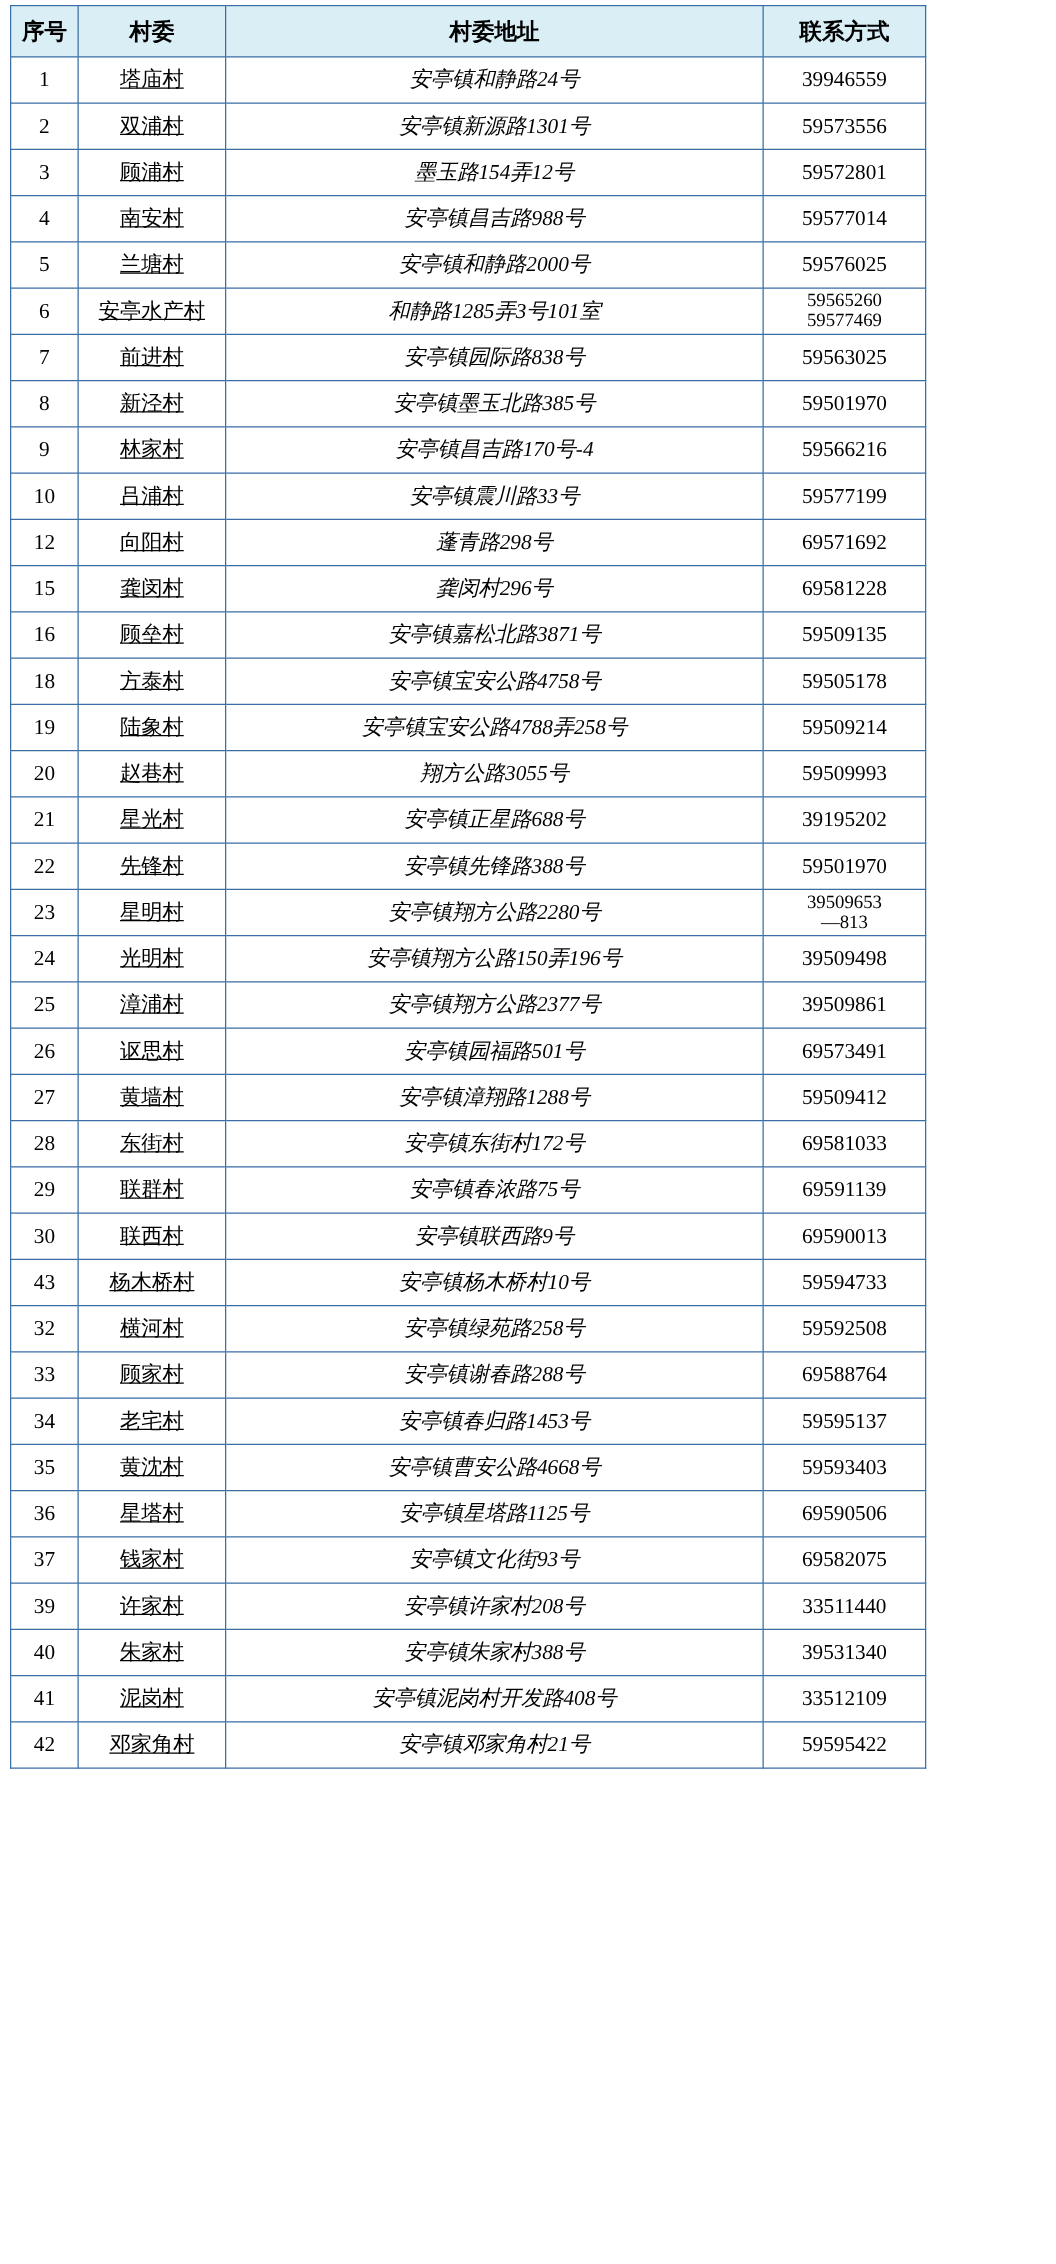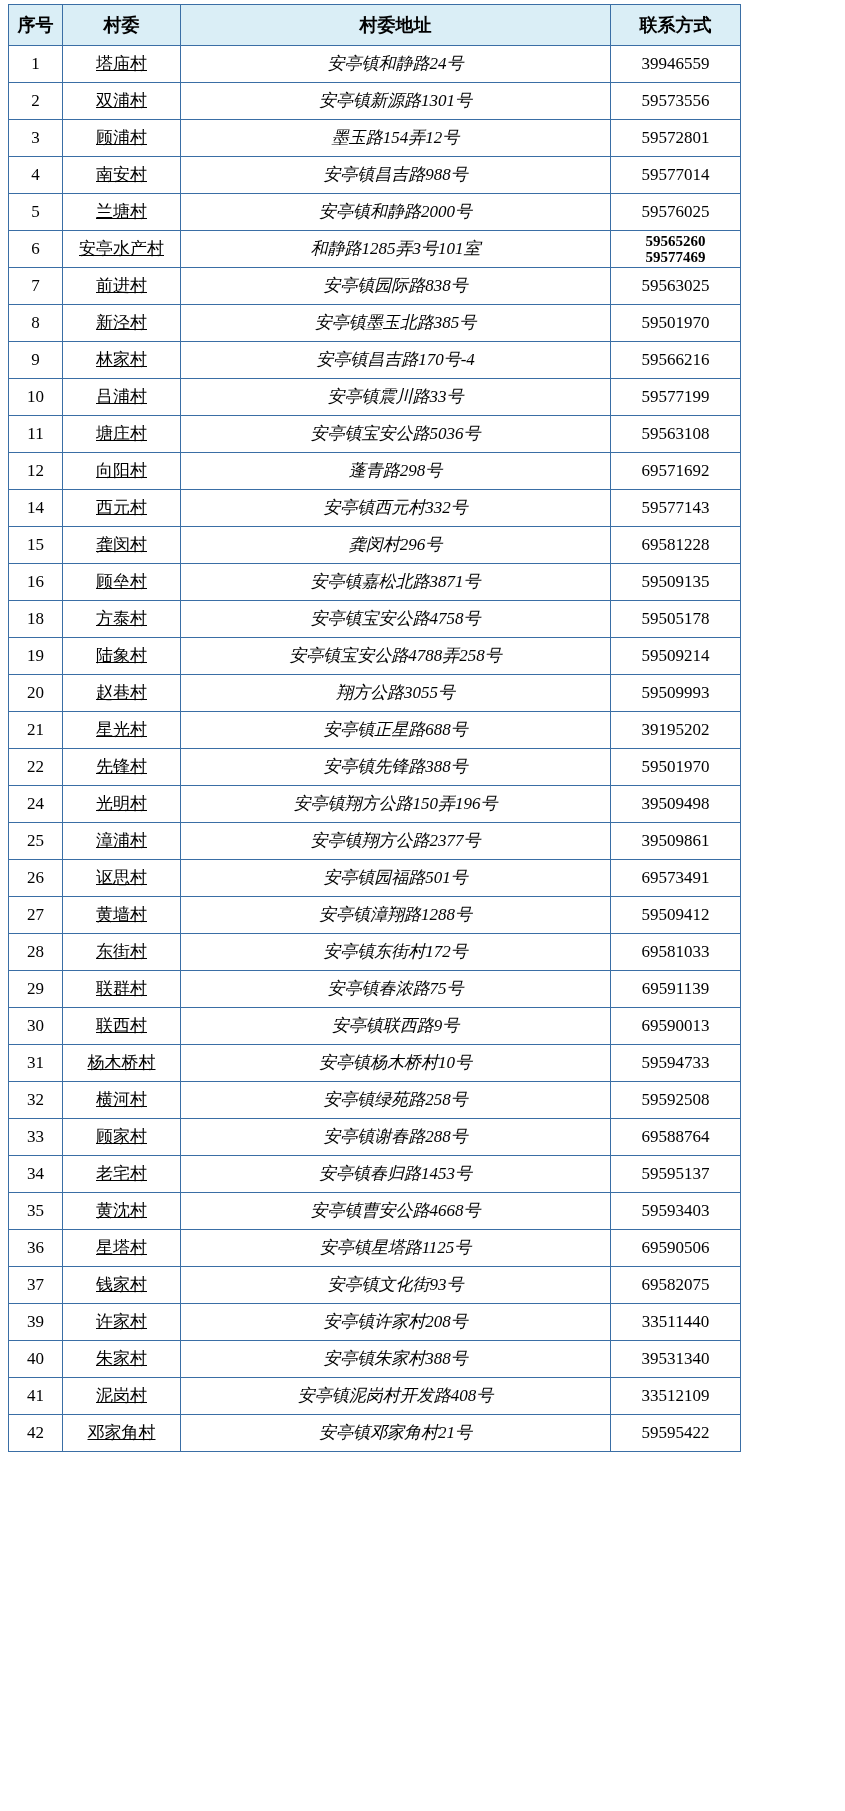--- a/index.html
+++ b/index.html
@@ -46,21 +46,20 @@
   col.c-addr  { width: 430px; }
   col.c-phone { width: 130px; }
   td.index-cell { font-size: 16px; }
   td.name-cell  { font-size: 17px; text-decoration: underline; }
   td.addr-cell  { font-size: 17px; font-style: italic; }
   td.phone-cell { font-size: 16px; }
   td.phone-cell .multi {
     display: block;
     line-height: 1.1;
     font-size: 15px;
-    font-weight: bold;
   }
 </style>
 </head>
 <body>
 
 <div class="sheet">
   <table class="village-table">
     <colgroup>
       <col class="c-index">
       <col class="c-name">
@@ -133,38 +132,26 @@
           <td class="addr-cell">安亭镇昌吉路170号-4</td>
           <td class="phone-cell">59566216</td>
         </tr>
         <tr>
           <td class="index-cell">10</td>
           <td class="name-cell">吕浦村</td>
           <td class="addr-cell">安亭镇震川路33号</td>
           <td class="phone-cell">59577199</td>
         </tr>
         <tr>
-          <td class="index-cell">11</td>
-          <td class="name-cell">塘庄村</td>
-          <td class="addr-cell">安亭镇宝安公路5036号</td>
-          <td class="phone-cell">59563108</td>
-        </tr>
-        <tr>
           <td class="index-cell">12</td>
           <td class="name-cell">向阳村</td>
           <td class="addr-cell">蓬青路298号</td>
           <td class="phone-cell">69571692</td>
         </tr>
         <tr>
-          <td class="index-cell">14</td>
-          <td class="name-cell">西元村</td>
-          <td class="addr-cell">安亭镇西元村332号</td>
-          <td class="phone-cell">59577143</td>
-        </tr>
-        <tr>
           <td class="index-cell">15</td>
           <td class="name-cell">龚闵村</td>
           <td class="addr-cell">龚闵村296号</td>
           <td class="phone-cell">69581228</td>
         </tr>
         <tr>
           <td class="index-cell">16</td>
           <td class="name-cell">顾垒村</td>
           <td class="addr-cell">安亭镇嘉松北路3871号</td>
           <td class="phone-cell">59509135</td>
@@ -193,20 +180,29 @@
           <td class="addr-cell">安亭镇正星路688号</td>
           <td class="phone-cell">39195202</td>
         </tr>
         <tr>
           <td class="index-cell">22</td>
           <td class="name-cell">先锋村</td>
           <td class="addr-cell">安亭镇先锋路388号</td>
           <td class="phone-cell">59501970</td>
         </tr>
         <tr>
+          <td class="index-cell">23</td>
+          <td class="name-cell">星明村</td>
+          <td class="addr-cell">安亭镇翔方公路2280号</td>
+          <td class="phone-cell">
+            <span class="multi">39509653</span>
+            <span class="multi">—813</span>
+          </td>
+        </tr>
+        <tr>
           <td class="index-cell">24</td>
           <td class="name-cell">光明村</td>
           <td class="addr-cell">安亭镇翔方公路150弄196号</td>
           <td class="phone-cell">39509498</td>
         </tr>
         <tr>
           <td class="index-cell">25</td>
           <td class="name-cell">漳浦村</td>
           <td class="addr-cell">安亭镇翔方公路2377号</td>
           <td class="phone-cell">39509861</td>
@@ -235,21 +231,21 @@
           <td class="addr-cell">安亭镇春浓路75号</td>
           <td class="phone-cell">69591139</td>
         </tr>
         <tr>
           <td class="index-cell">30</td>
           <td class="name-cell">联西村</td>
           <td class="addr-cell">安亭镇联西路9号</td>
           <td class="phone-cell">69590013</td>
         </tr>
         <tr>
-          <td class="index-cell">31</td>
+          <td class="index-cell">43</td>
           <td class="name-cell">杨木桥村</td>
           <td class="addr-cell">安亭镇杨木桥村10号</td>
           <td class="phone-cell">59594733</td>
         </tr>
         <tr>
           <td class="index-cell">32</td>
           <td class="name-cell">横河村</td>
           <td class="addr-cell">安亭镇绿苑路258号</td>
           <td class="phone-cell">59592508</td>
         </tr>

